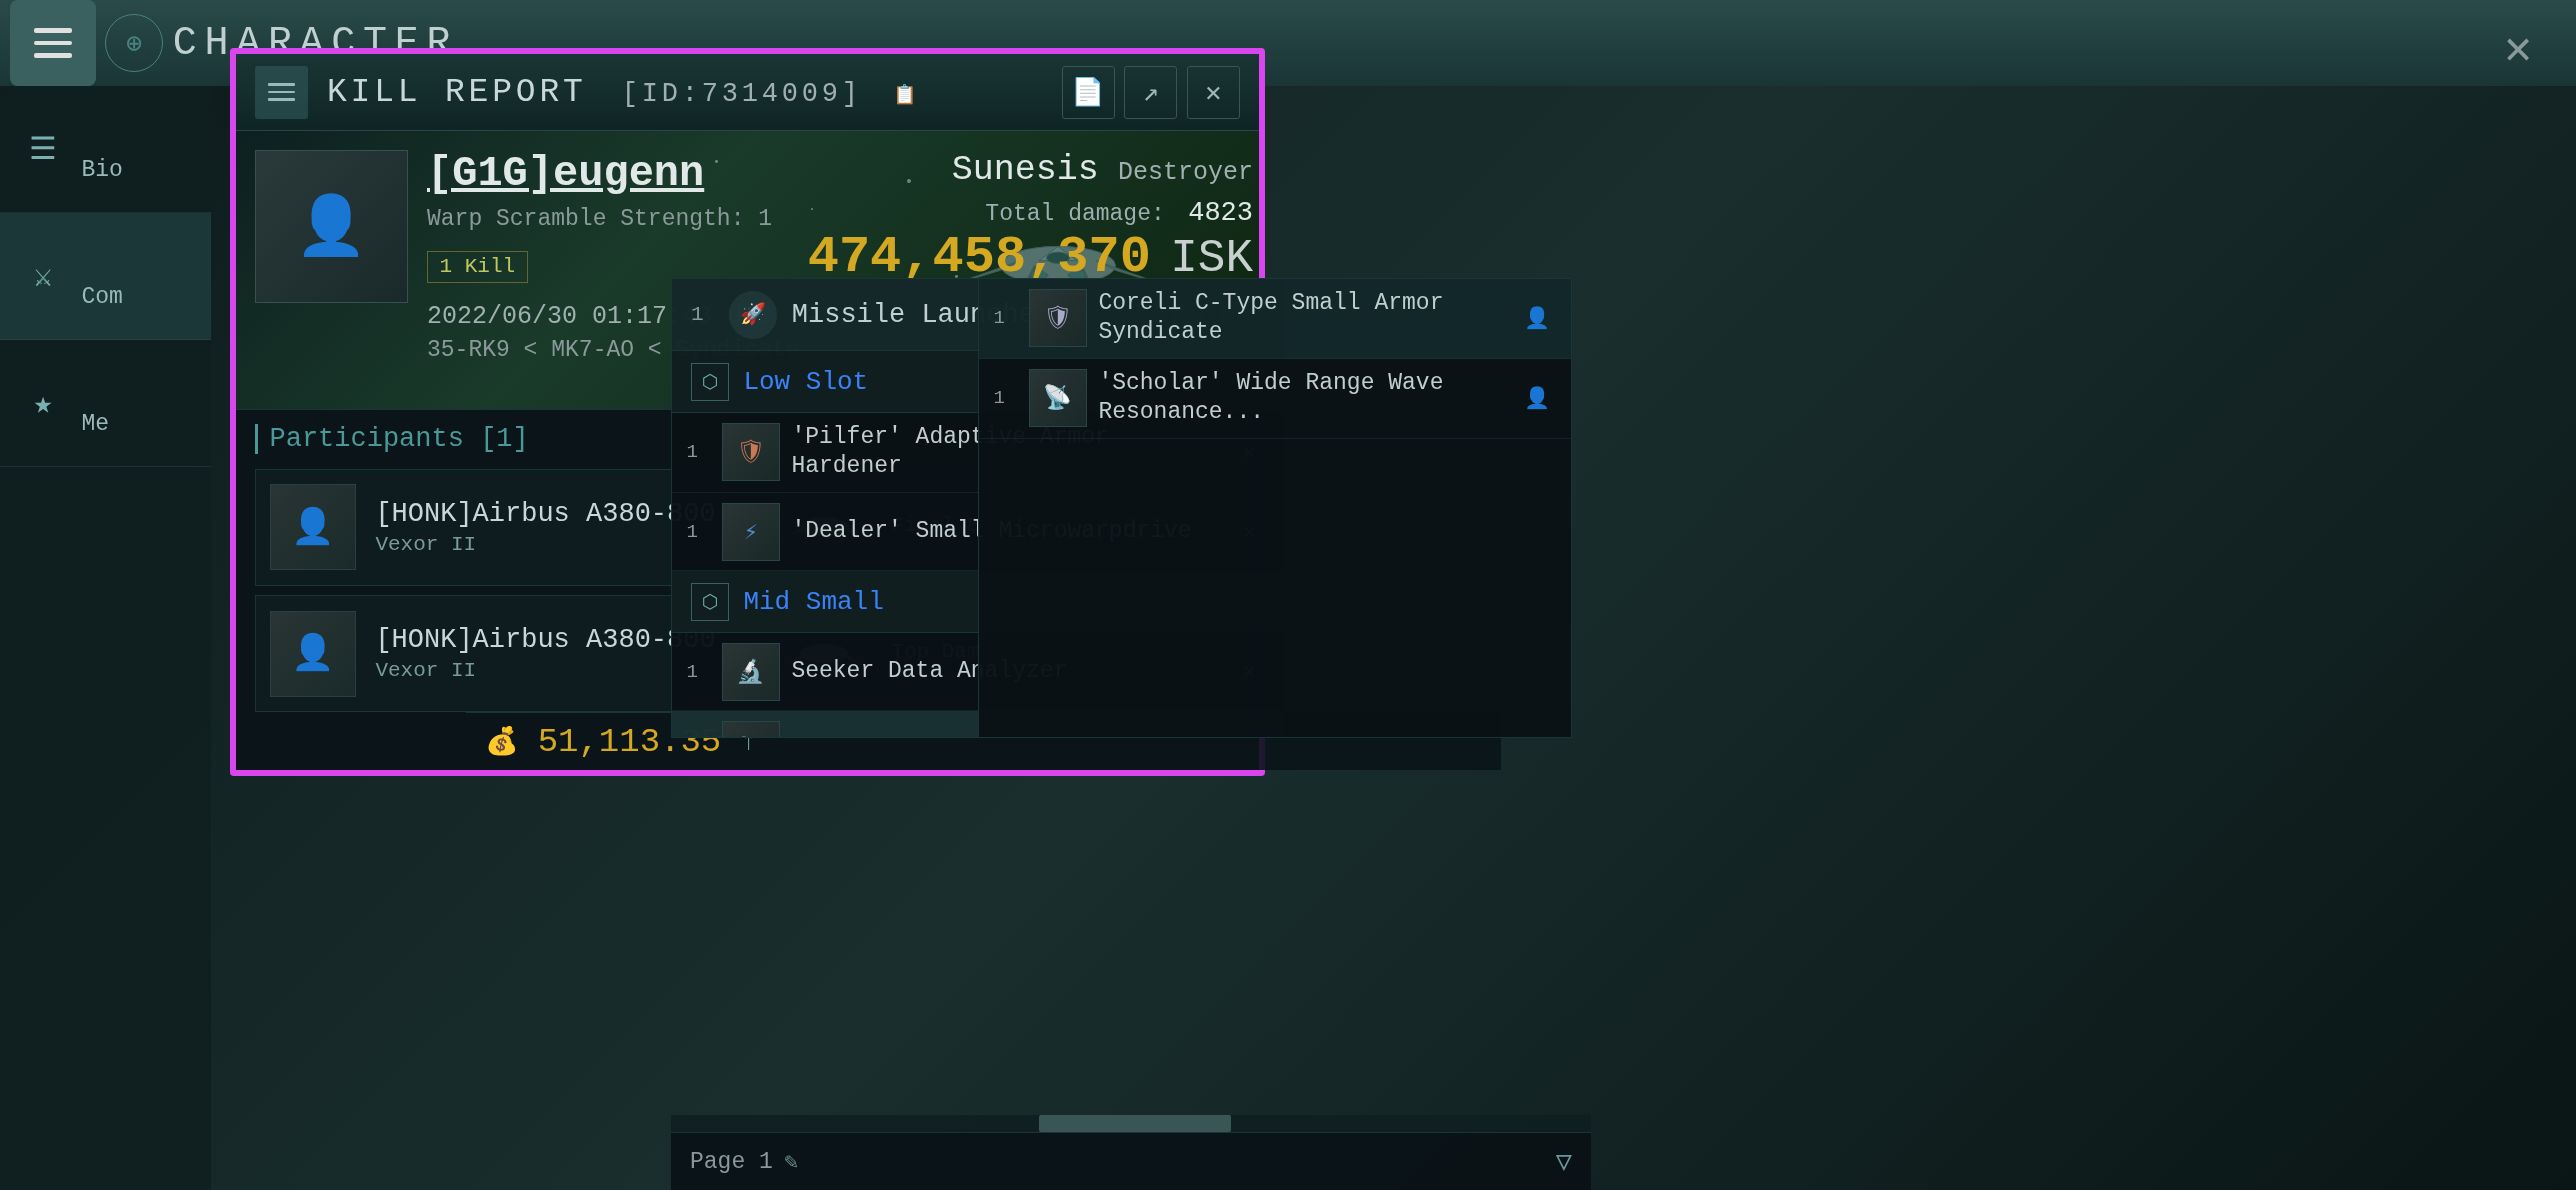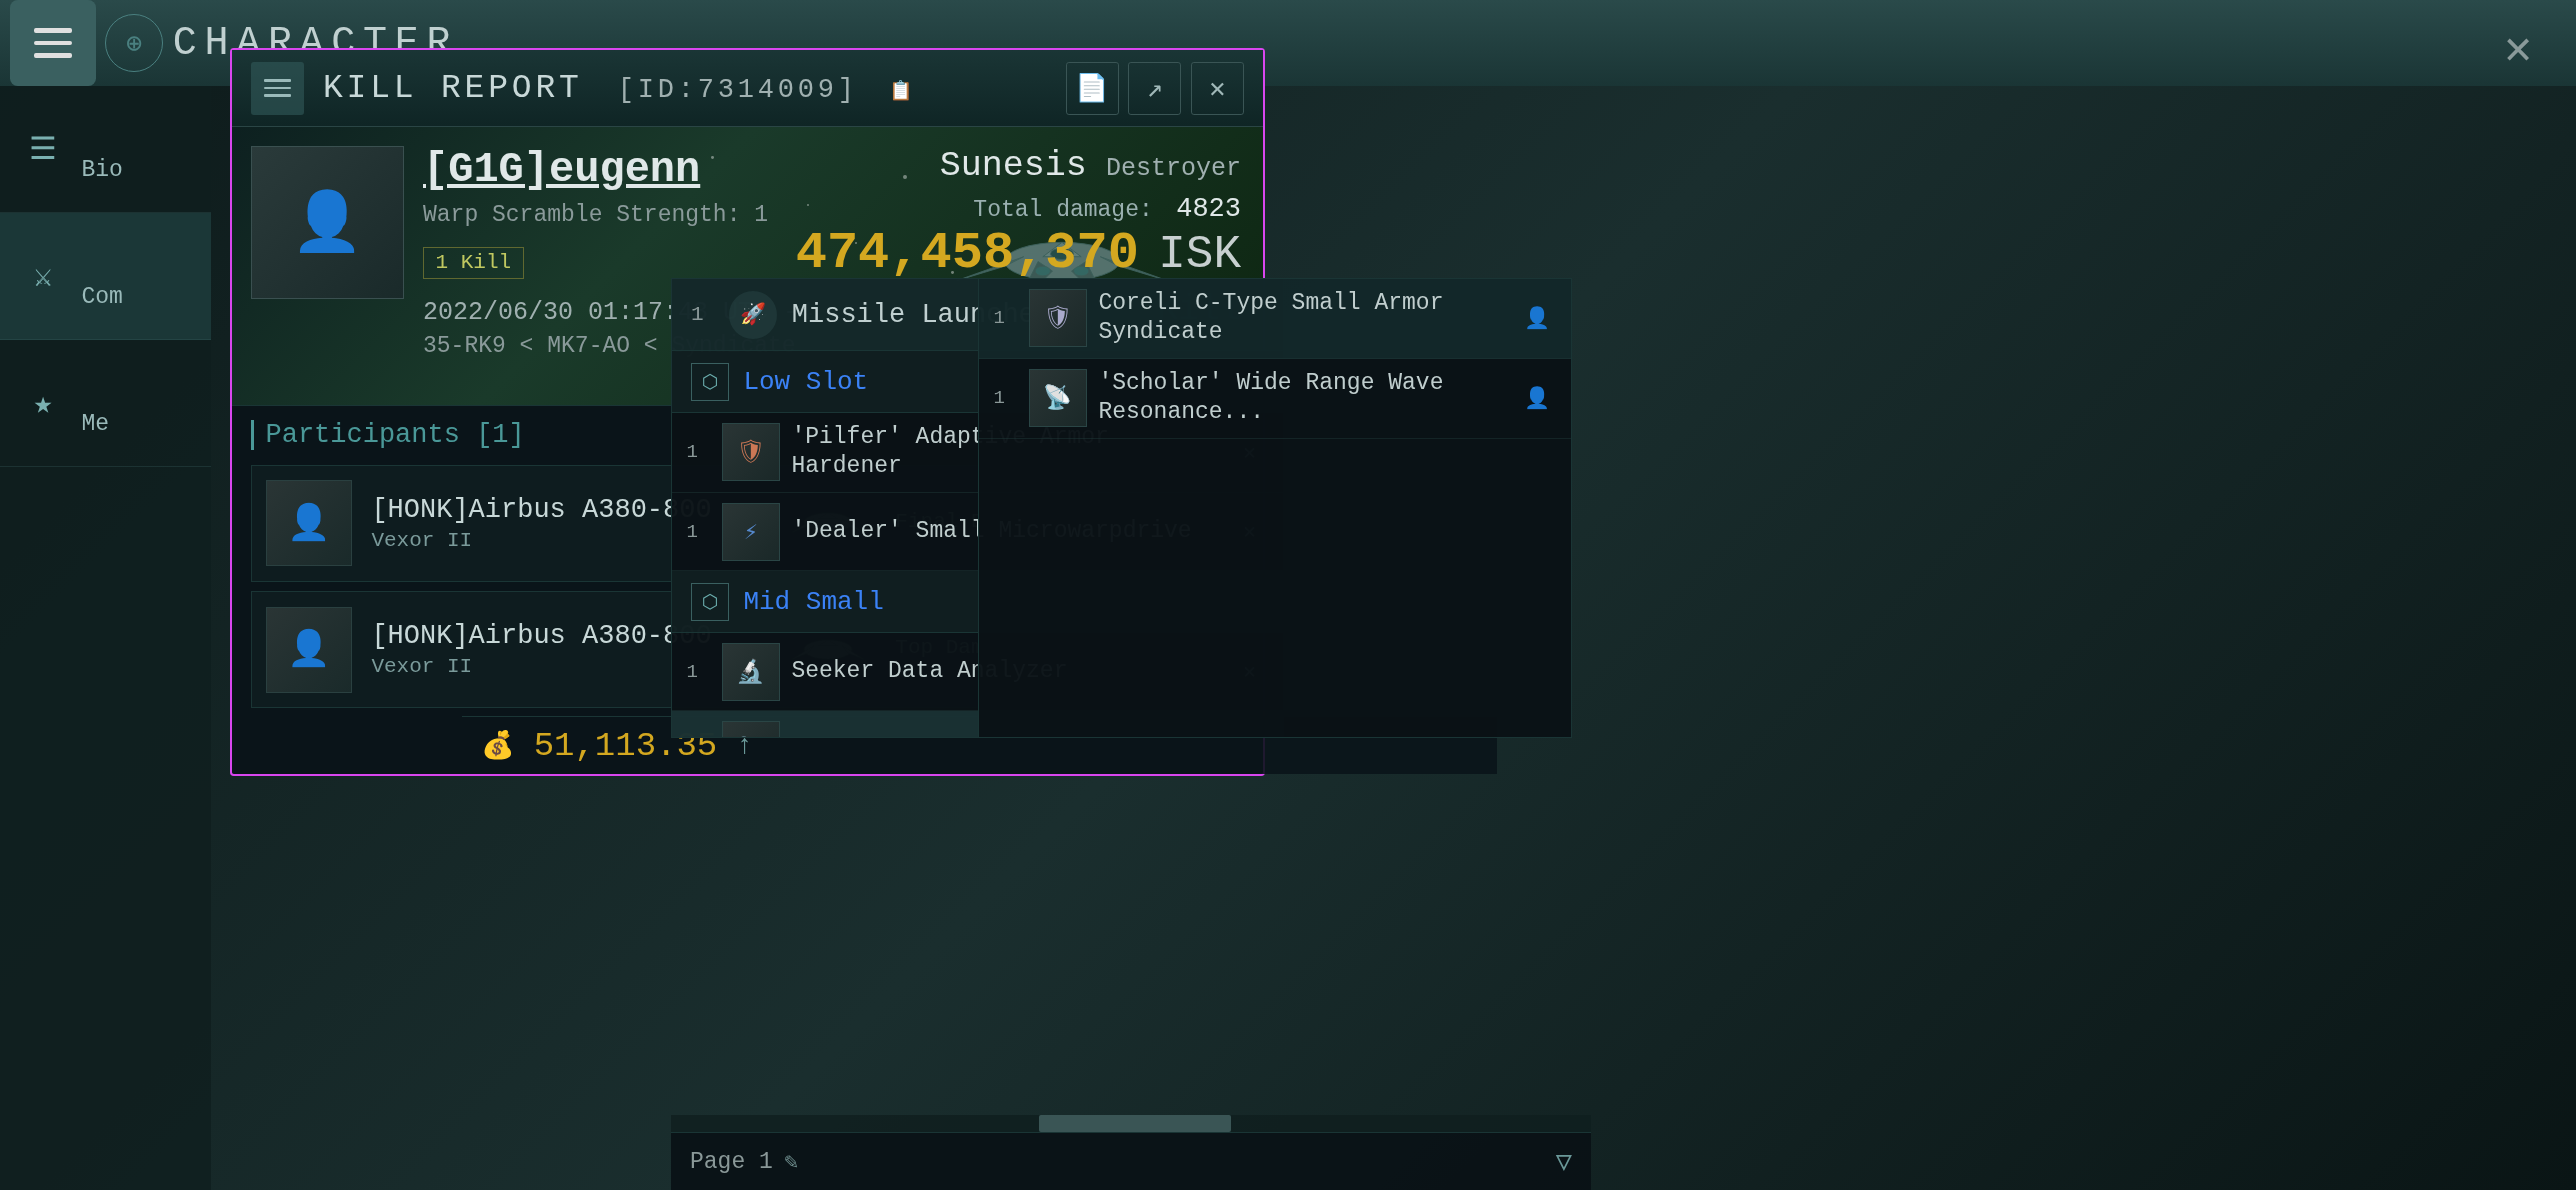--- a/index.html
+++ b/index.html
@@ -134,21 +134,21 @@
     }
 
     
     .kill-report-panel {
       position: absolute;
       left: 230px;
       top: 48px;
       width: 1035px;
       height: 728px;
       background: rgba(10, 20, 25, 0.96);
-      border: 2px solid #d946ef;
+      border: 6px solid #d946ef;
       border-radius: 3.8px;
       z-index: 20;
     }
 
     .panel-header {
       height: 77px;
       background: linear-gradient(180deg, #1a3535 0%, #0f2525 100%);
       display: flex;
       align-items: center;
       padding: 0 19px;
@@ -262,21 +262,21 @@
       width: 364px;
       height: 230px;
       display: flex;
       align-items: center;
       justify-content: center;
       position: relative;
     }
 
     .ship-stats {
       position: absolute;
-      right: 22px;
+      right: 6px;
       top: 19px;
       text-align: right;
     }
 
     .ship-name-type {
       font-size: 35px;
       color: #e0e8e8;
     }
 
     .ship-type {

